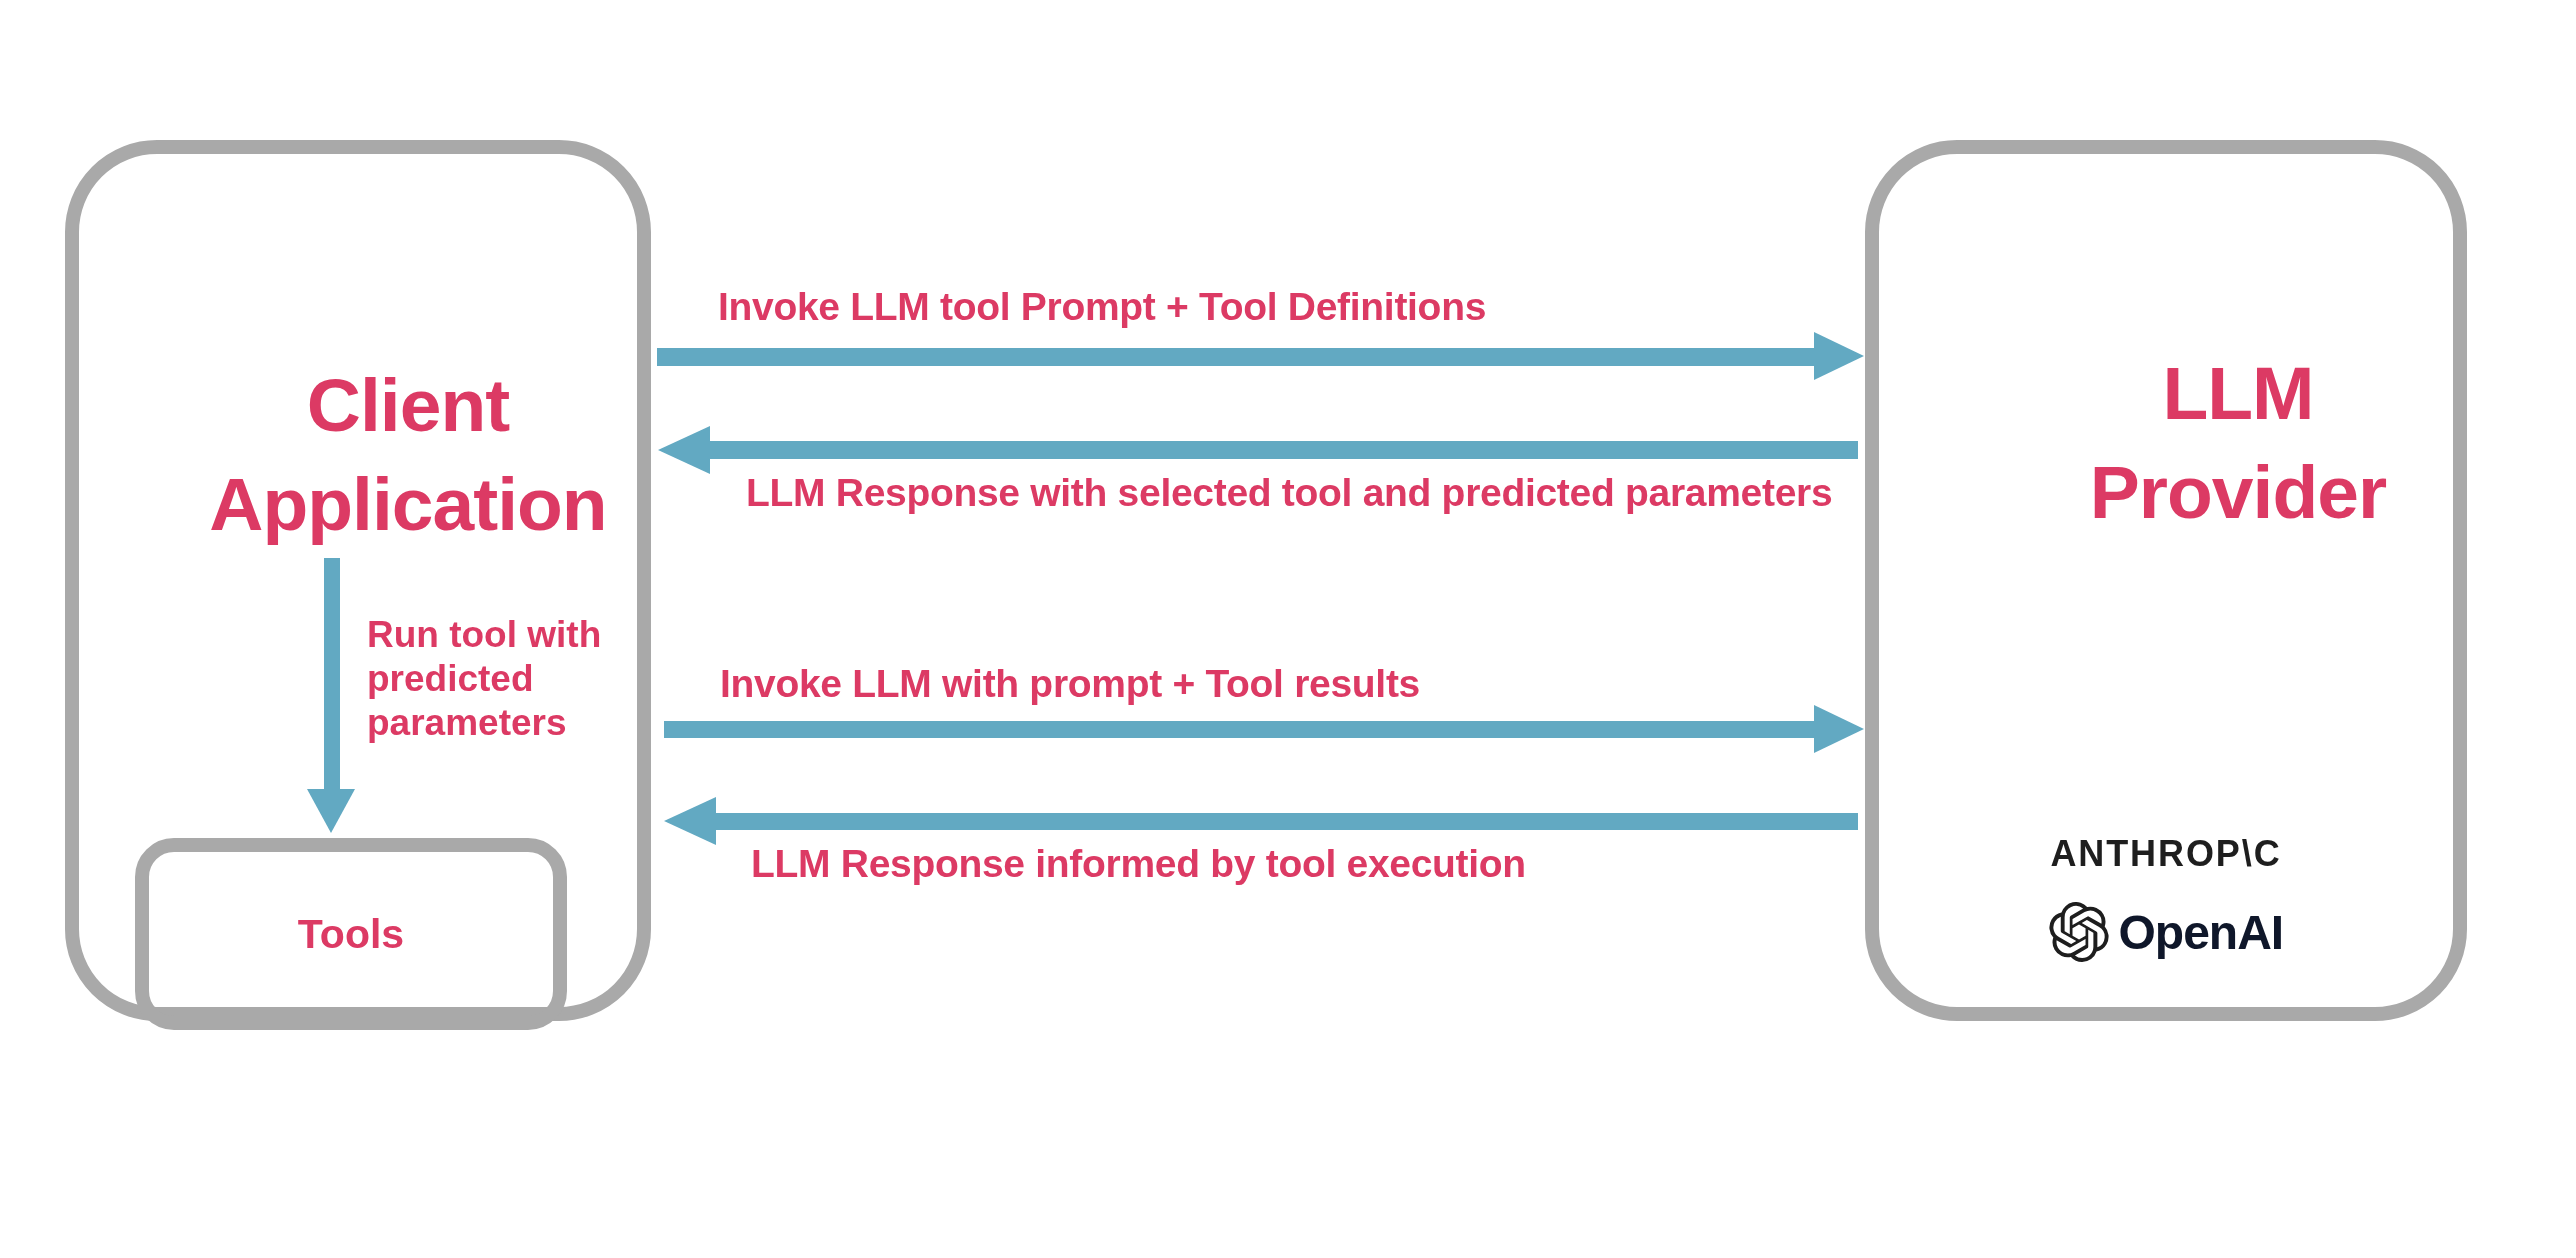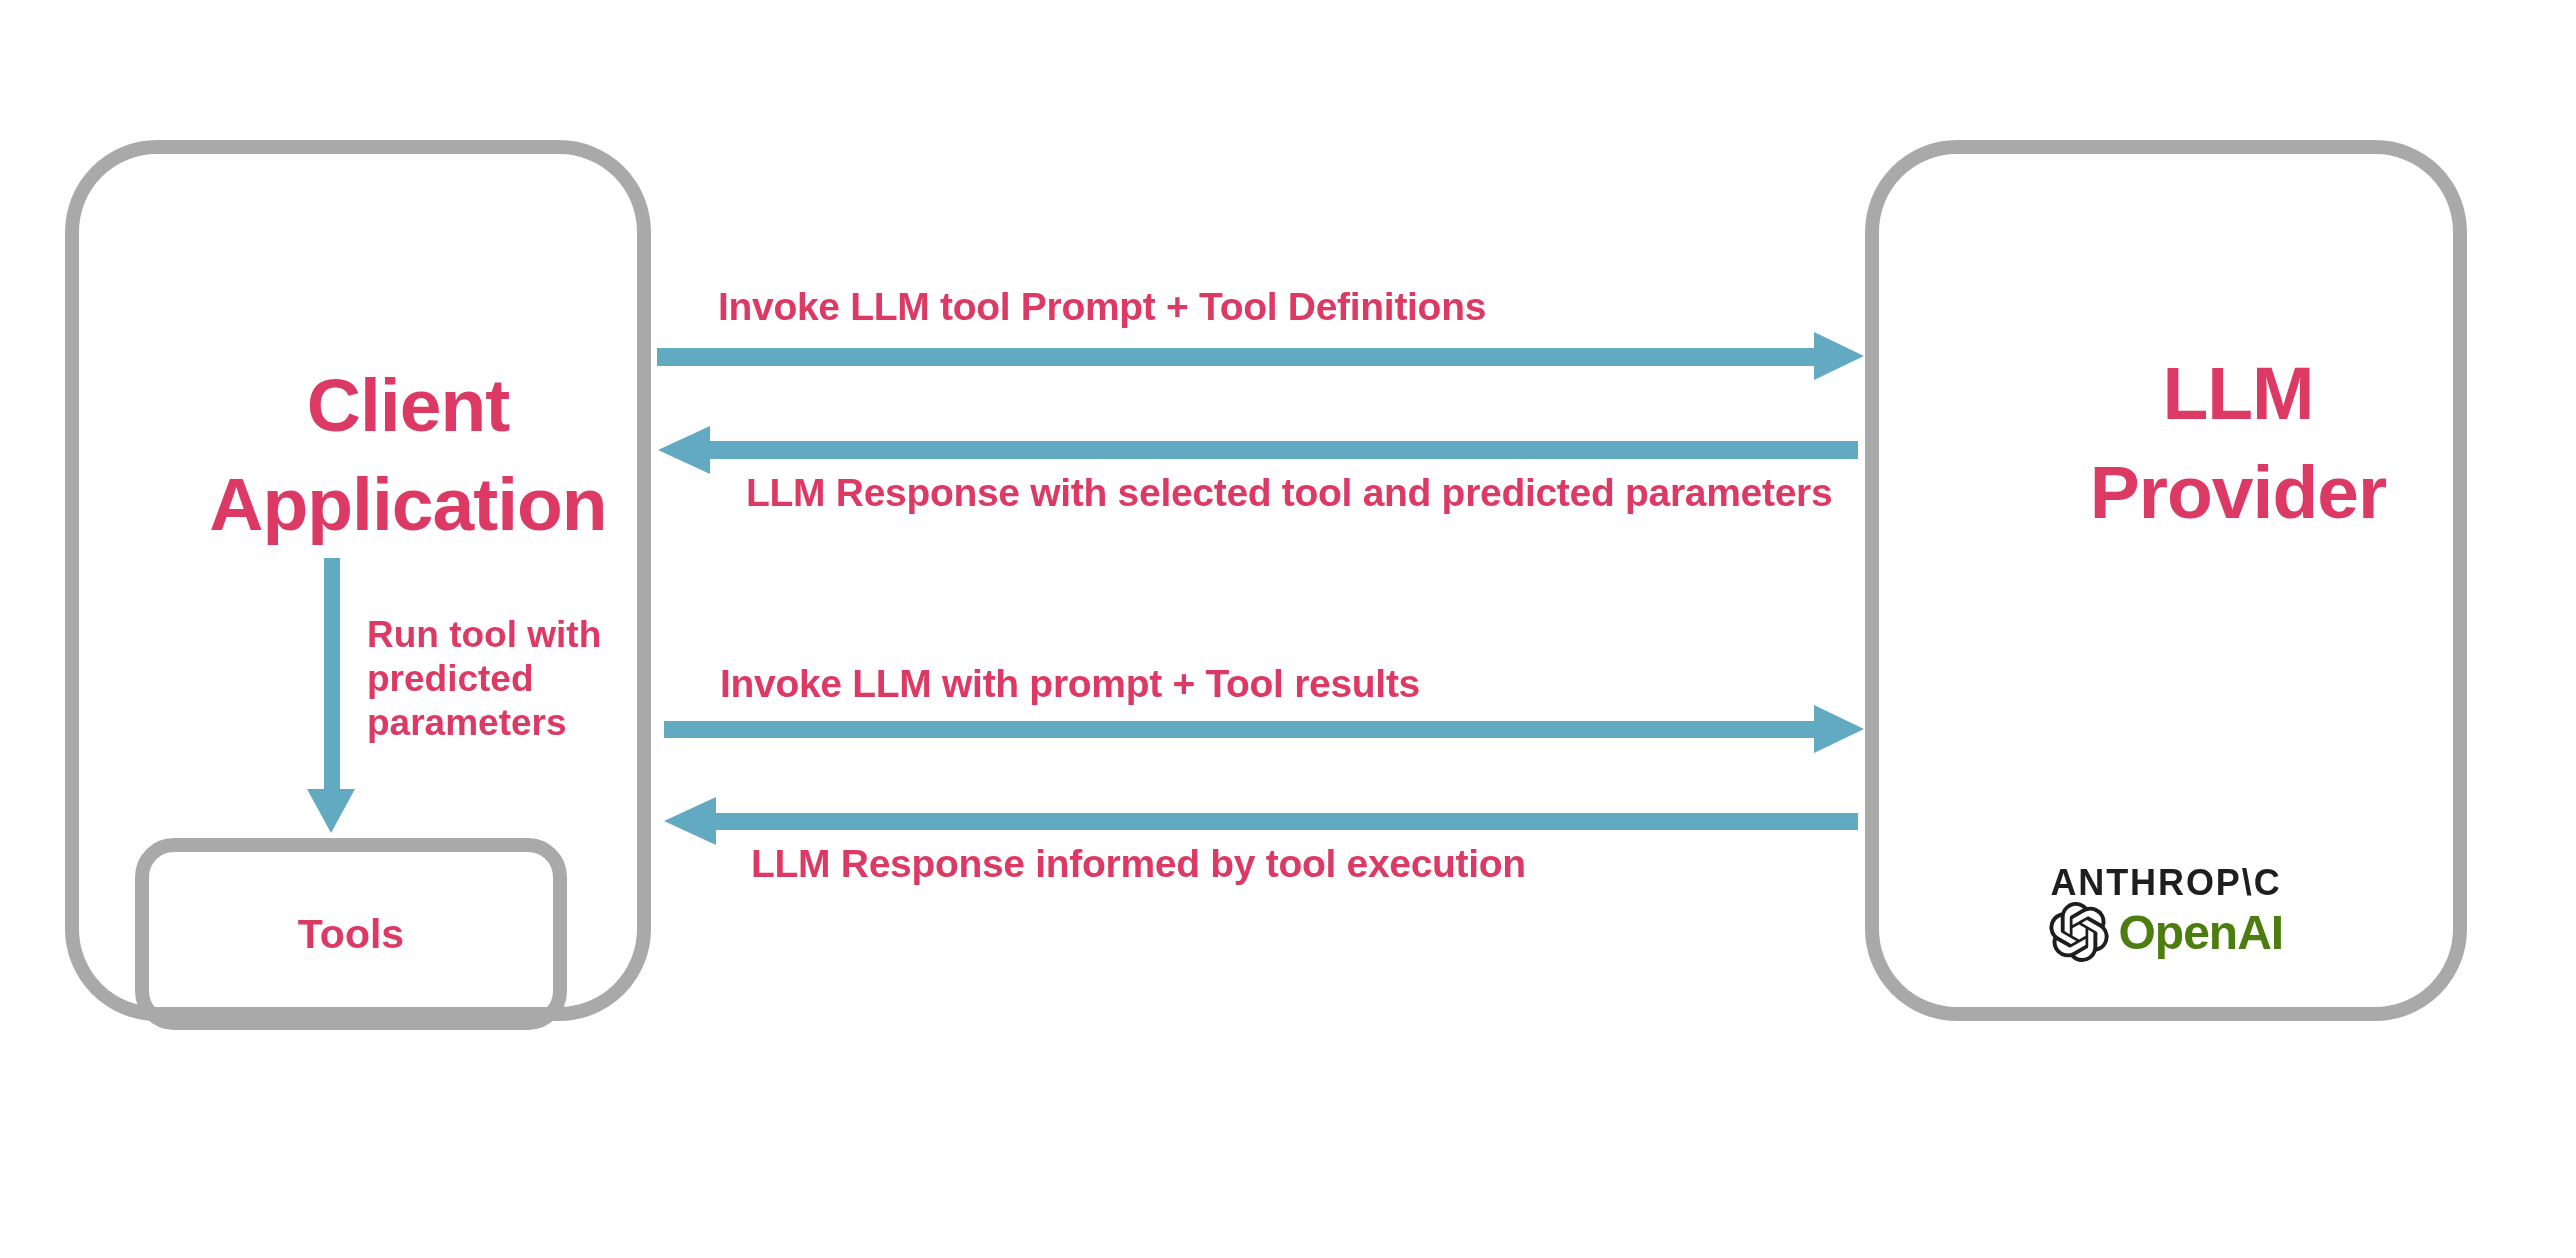--- a/index.html
+++ b/index.html
@@ -83,29 +83,28 @@
     position:absolute; left:367px; top:613px;
     font-size:37px; line-height:44px; font-weight:bold;
     color:#dc3a64; white-space:pre-line;
   }
   
   .anthropic-wordmark{
     position:absolute; left:1865px; top:833px; width:602px;
     text-align:center;
     font-size:36px; font-weight:bold; letter-spacing:1.9px;
     color:#1e1e1e;
-    margin-top:29px;
   }
   .openai-row{
     position:absolute; left:1865px; top:902px; width:602px;
     display:flex; align-items:center; justify-content:center; gap:9.7px;
   }
   .openai-icon{width:60px; height:60px;}
   .openai-wordmark{
-    font-size:48px; font-weight:bold; color:#4d7c0f; letter-spacing:-1px;text-align:center;
+    font-size:48px; font-weight:bold; color:#0f172a; letter-spacing:-1px;text-align:center;
   }
 </style>
 </head>
 <body>
 
 <div class="canvas">
 
   <div class="box client-box"></div>
   <div class="box-title client-title">
     <div>Client</div>

